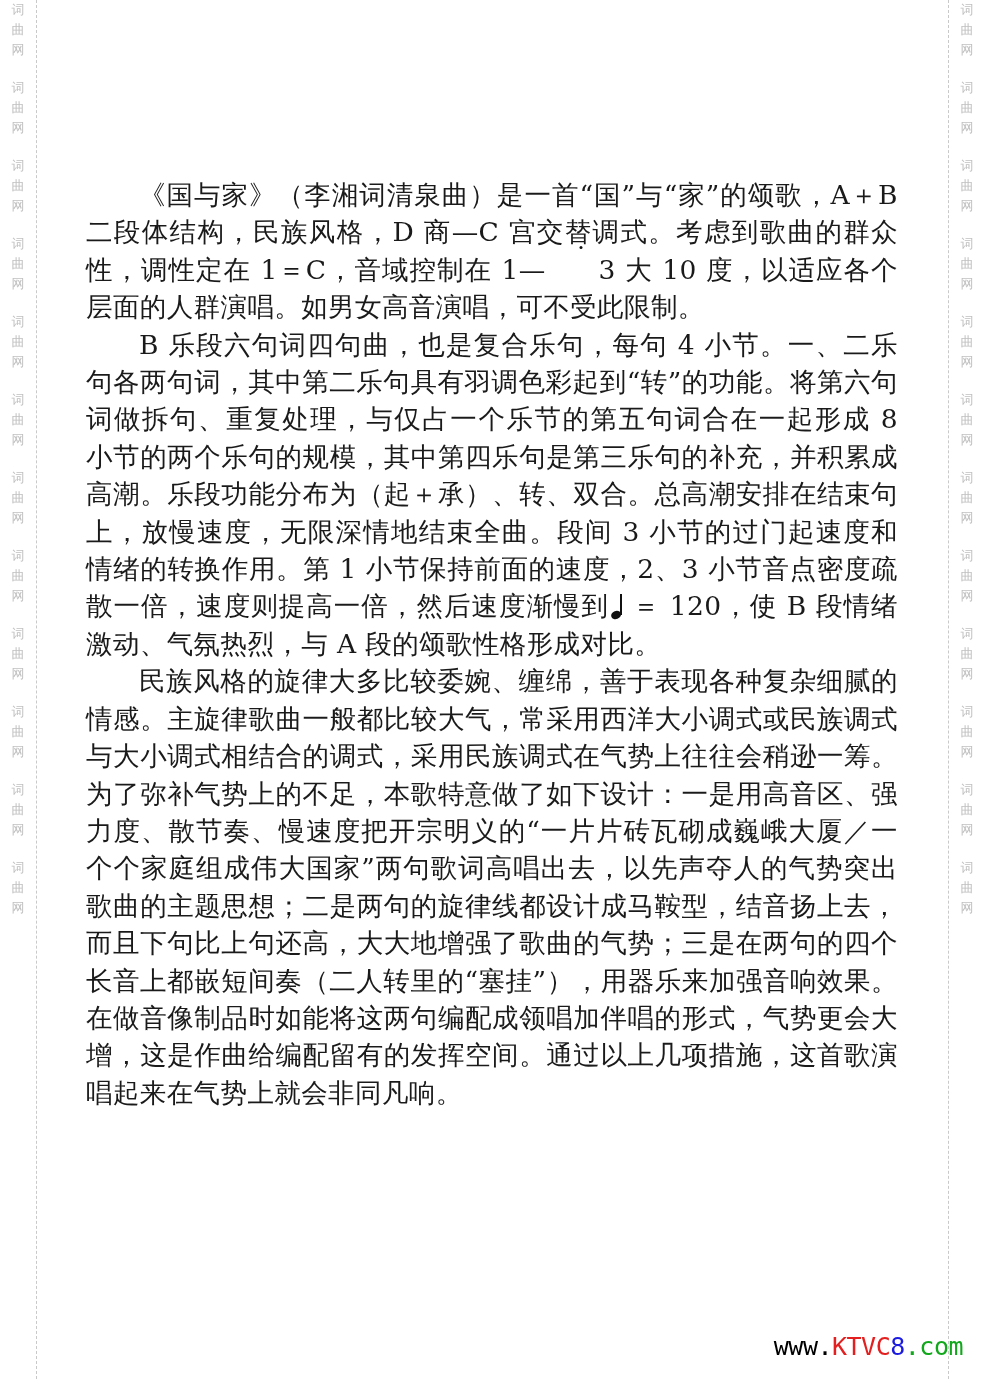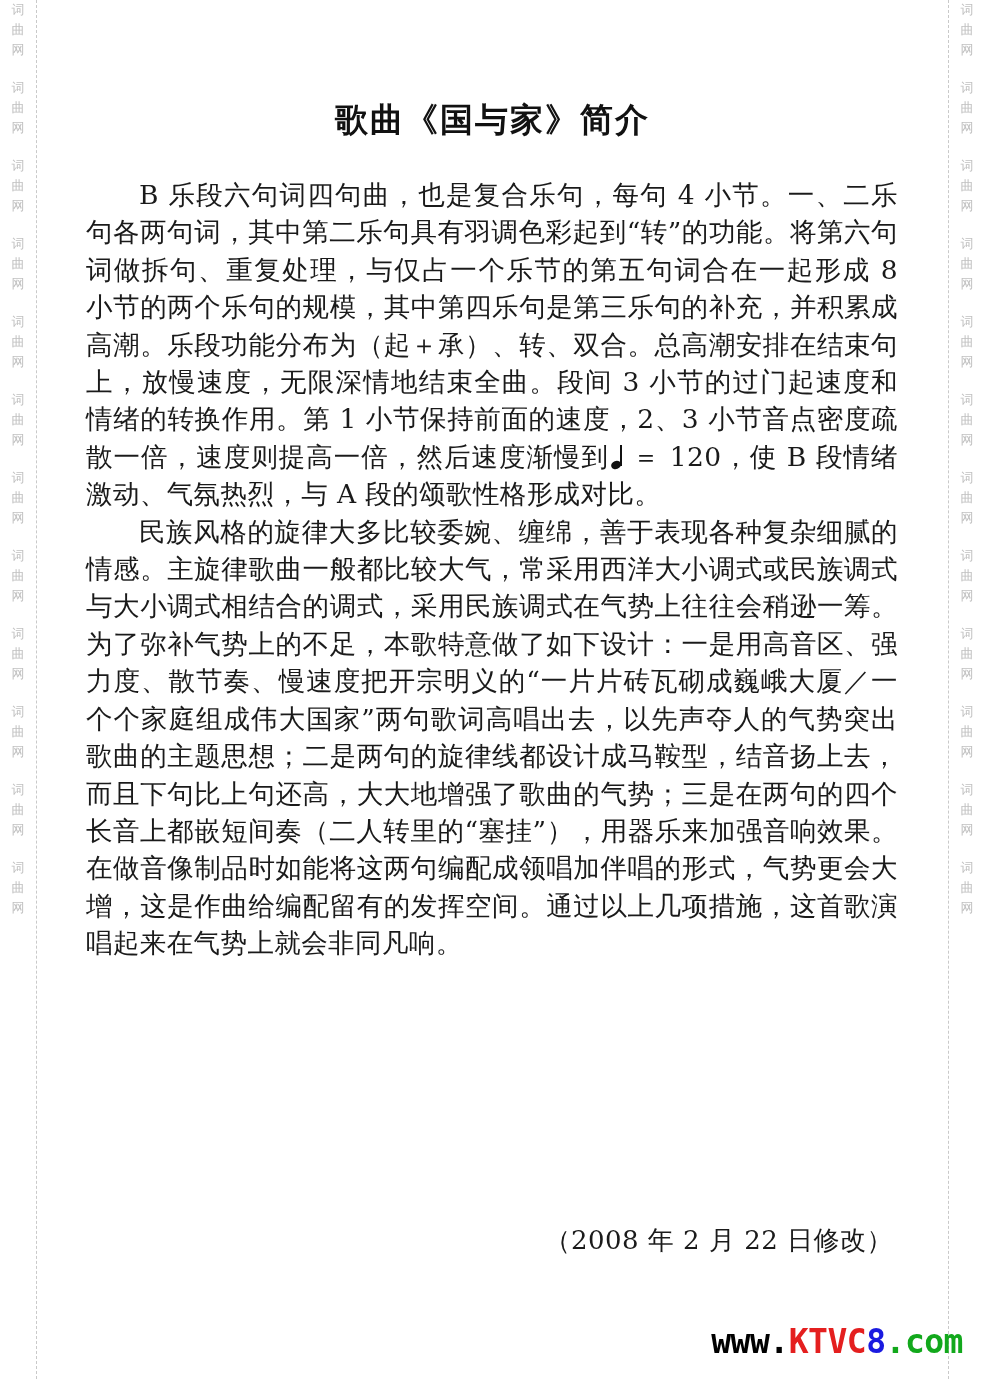--- a/index.html
+++ b/index.html
@@ -137,22 +137,22 @@
     letter-spacing: 0.5px;
     font-family: "DejaVu Serif", "Liberation Serif", serif;
   }
 
   
   .url-mark {
     position: absolute;
     right: 22px;
     bottom: 18px;
     font-family: "DejaVu Sans Mono", "Liberation Mono", monospace;
-    font-size: 33px;
-    font-weight: bold;
+    font-size: 25px;
+    font-weight: normal;
     letter-spacing: -0.5px;
     white-space: nowrap;
     z-index: 3;
     margin-left: 23px;
   }
   .url-mark span { display: inline; }
 </style>
 </head>
 <body>
 
@@ -277,26 +277,25 @@
     </div>
     <div class="rail-group">
       <div class="rail-ch" style="color: rgb(192, 192, 192);">词</div>
       <div class="rail-ch" style="color: rgb(192, 192, 192);">曲</div>
       <div class="rail-ch" style="color: rgb(192, 192, 192);">网</div>
     </div>
   </div>
 
 <div class="page">
 
-  <h1 class="doc-title">歌曲《国与家》简介</h1>
 
   <div class="body-col">
 
+  <p class="para">《国与家》（李湘词清泉曲）是一首“国”与“家”的颂歌，A＋B 二段体结构，民族风格，D 商—C 宫交替调式。考虑到歌曲的群众性，调性定在 1＝C，音域控制在 1—<span class="dotted-up">3</span> 大 10 度，以适应各个层面的人群演唱。如男女高音演唱，可不受此限制。</p>
       <p class="para">B 乐段六句词四句曲，也是复合乐句，每句 4 小节。一、二乐句各两句词，其中第二乐句具有羽调色彩起到“转”的功能。将第六句词做拆句、重复处理，与仅占一个乐节的第五句词合在一起形成 8 小节的两个乐句的规模，其中第四乐句是第三乐句的补充，并积累成高潮。乐段功能分布为（起＋承）、转、双合。总高潮安排在结束句上，放慢速度，无限深情地结束全曲。段间 3 小节的过门起速度和情绪的转换作用。第 1 小节保持前面的速度，2、3 小节音点密度疏散一倍，速度则提高一倍，然后速度渐慢到<span class="qnote"></span>＝ 120，使 B 段情绪激动、气氛热烈，与 A 段的颂歌性格形成对比。</p>
       <p class="para">民族风格的旋律大多比较委婉、缠绵，善于表现各种复杂细腻的情感。主旋律歌曲一般都比较大气，常采用西洋大小调式或民族调式与大小调式相结合的调式，采用民族调式在气势上往往会稍逊一筹。为了弥补气势上的不足，本歌特意做了如下设计：一是用高音区、强力度、散节奏、慢速度把开宗明义的“一片片砖瓦砌成巍峨大厦／一个个家庭组成伟大国家”两句歌词高唱出去，以先声夺人的气势突出歌曲的主题思想；二是两句的旋律线都设计成马鞍型，结音扬上去，而且下句比上句还高，大大地增强了歌曲的气势；三是在两句的四个长音上都嵌短间奏（二人转里的“塞挂”），用器乐来加强音响效果。在做音像制品时如能将这两句编配成领唱加伴唱的形式，气势更会大增，这是作曲给编配留有的发挥空间。通过以上几项措施，这首歌演唱起来在气势上就会非同凡响。</p>
     </div>
 
   <div class="signature">
-    <div>（2008 年 2 月 22 日修改）</div>
   </div>
 
   <div class="url-mark"><span style="color: rgb(0, 0, 0);">www.</span><span style="color: rgb(228, 31, 31);">KTV</span><span style="color: rgb(228, 31, 31);">C</span><span style="color: rgb(26, 26, 224);">8</span><span style="color: rgb(18, 168, 28);">.com</span></div>
 </div>
 
 </body></html>

